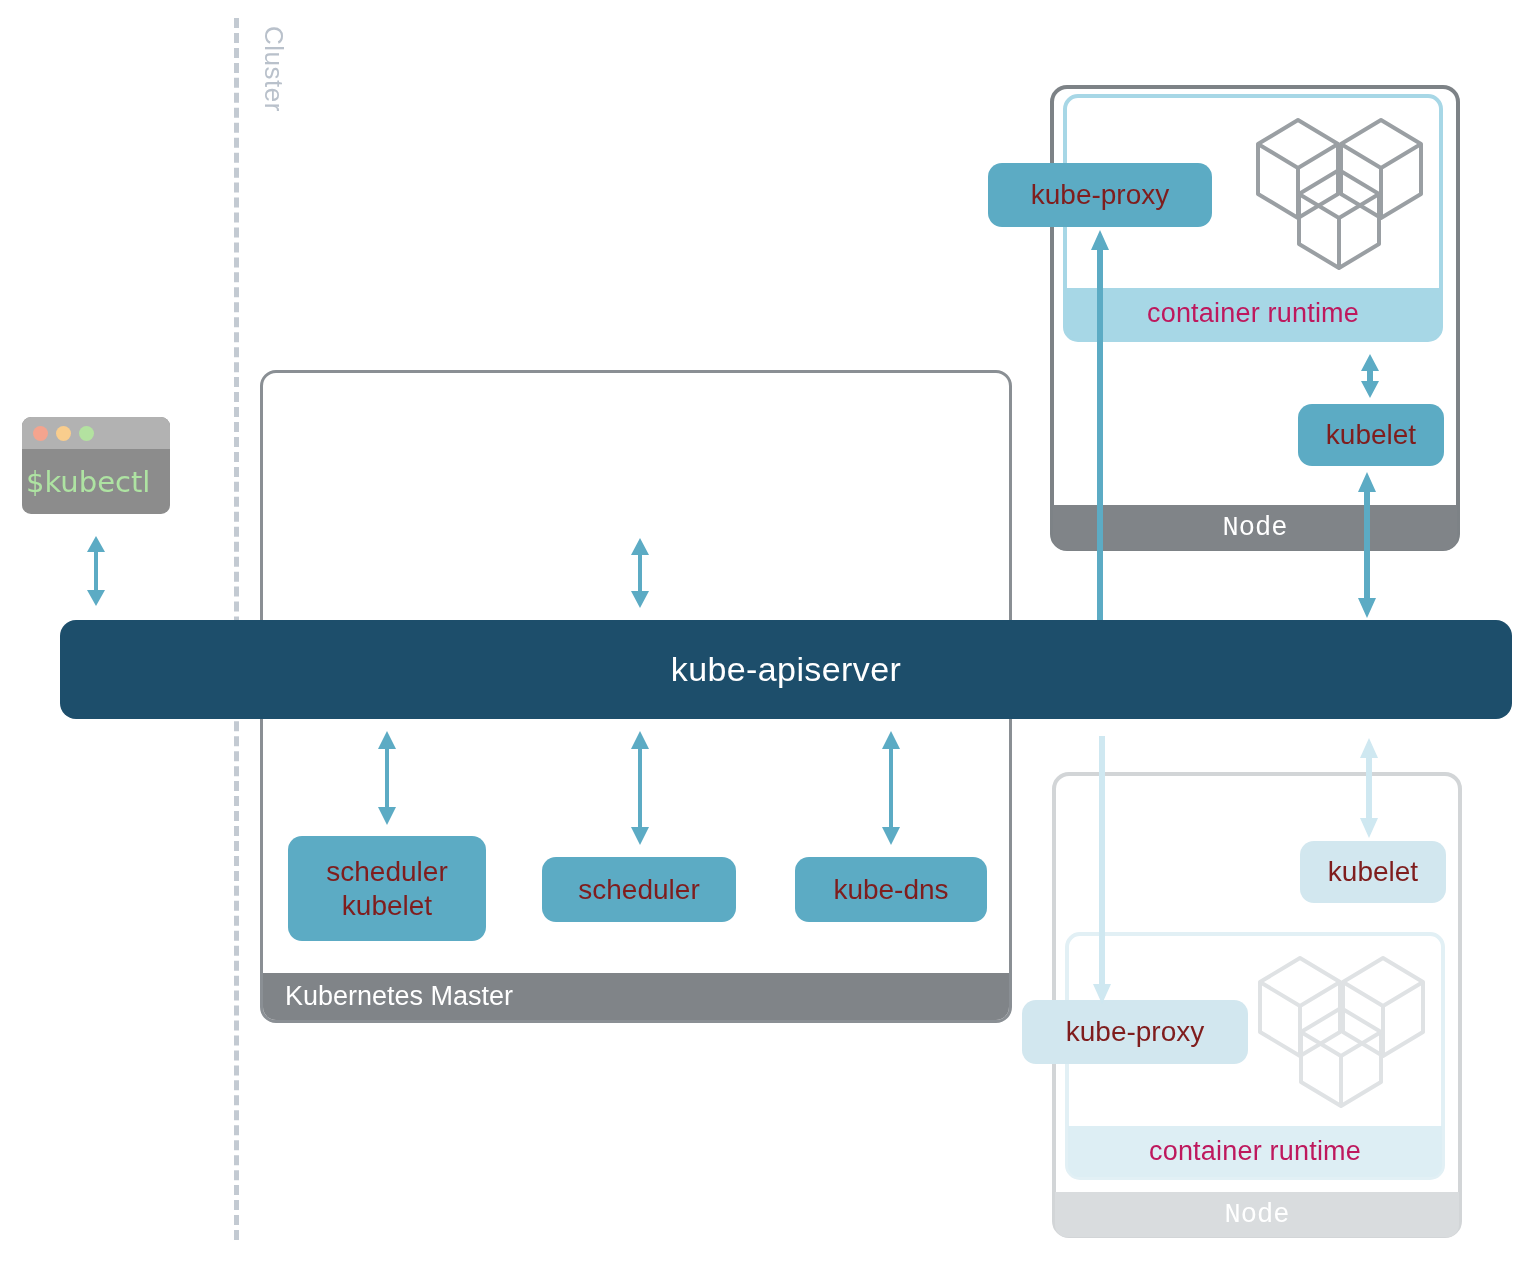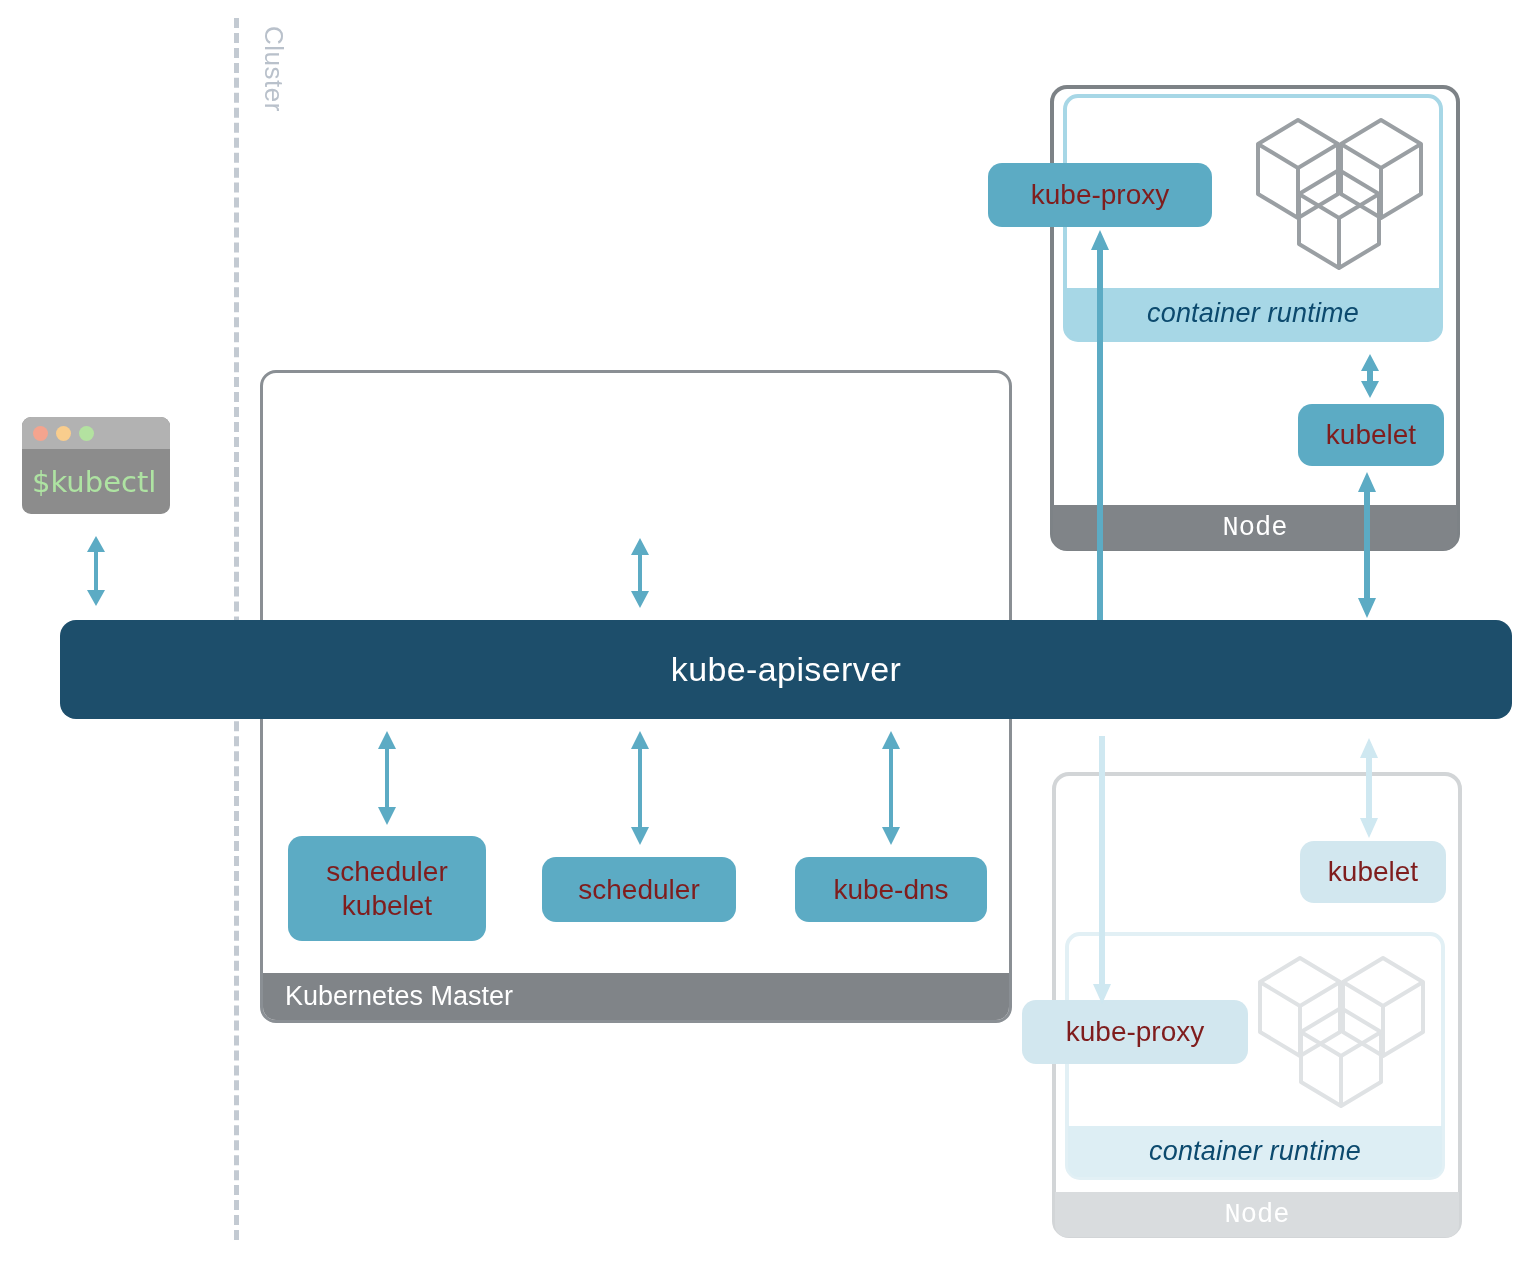--- a/index.html
+++ b/index.html
@@ -57,21 +57,21 @@
     display: flex;
     align-items: center;
     padding-left: 11px;
     gap: 8px;
   }
   .tdot { width: 15px; height: 15px; border-radius: 50%; }
   .terminal-body {
     height: 65px;
     display: flex;
     align-items: center;
-    padding-left: 10px;
+    padding-left: 4px;
   }
   .terminal-text {
     font-family: "DejaVu Sans", sans-serif;
     font-size: 29px;
     color: #aee3a2;
     white-space: nowrap;
   }
 
   
   .apiserver {
@@ -181,24 +181,23 @@
   .runtime-bar {
     position: absolute;
     background: #a7d7e6;
     display: flex;
     align-items: center;
     justify-content: center;
     border-radius: 0 0 11px 11px;
   }
   .runtime-bar.faded { background: #ddeef4; }
   .runtime-label {
-    color: #0c4a6e;
+    color: #be185d;
     font-size: 27px;
     letter-spacing: 0.2px;
-    font-style: italic;
   }
 
   
   .cubes { position: absolute; }
   .cubes svg { display: block; }
 
   
   .arrow { position: absolute; }
   .arrow svg { display: block; overflow: visible; }
 </style>

